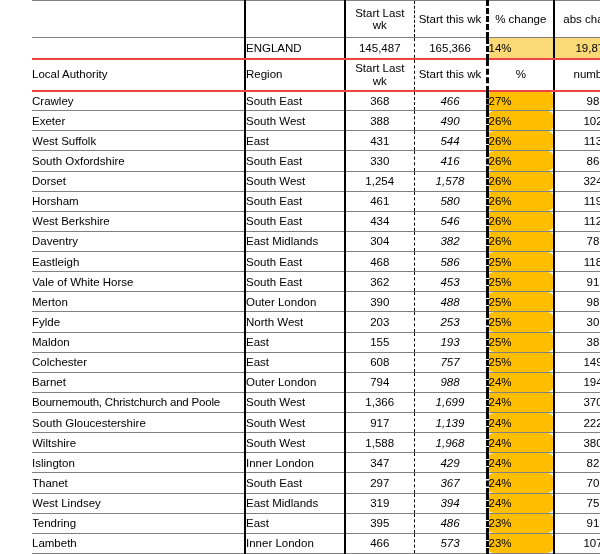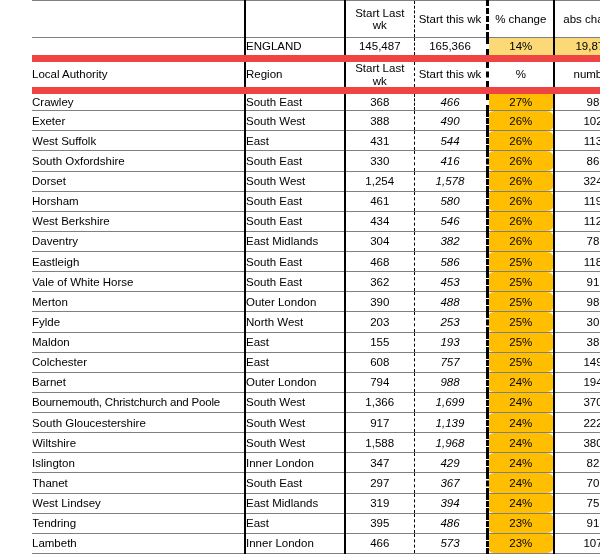--- a/index.html
+++ b/index.html
@@ -46,21 +46,21 @@
   }
 
   
   col.c-la    { width: 213px; }
   col.c-reg   { width: 100px; }
   col.c-last  { width: 69px;  }
   col.c-this  { width: 73px;  }
   col.c-pct   { width: 67px;  }
   col.c-abs   { width: 78px;  }
   .br-thick  { border-right:  2px solid #000000; }
-  .bb-thick  { border-bottom: 7px solid #ef4444; }
+  .bb-thick  { border-bottom: 2px solid #ef4444; }
   .bt-thin   { border-top:    1px solid #808080; }
   .bb-thin   { border-bottom: 1px solid #808080; }
 
   .bl-dash       { border-left: 1px dashed #000000; }
   .br-dash-thick { border-right: 3px dashed #000000; }
 
   
   .fill-amber-light { background: #FBD976 !important; }
   .fill-amber       { background: #FFBF00 !important; border-radius: 7px; }
 
@@ -101,21 +101,21 @@
   }
   .cell-num-it {
     font-size: 11.5px;
     font-weight: bold;
     font-style: italic;
     text-align: center;
   }
   .cell-pct {
     font-size: 11.5px;
     font-weight: bold;
-    text-align: center;
+    text-align: left;
   }
   .cell-abs {
     font-size: 11.5px;
     font-weight: bold;
     text-align: center;
   }
   .shrink {
     font-size: 10.6px;
     letter-spacing: -0.2px;
   }

